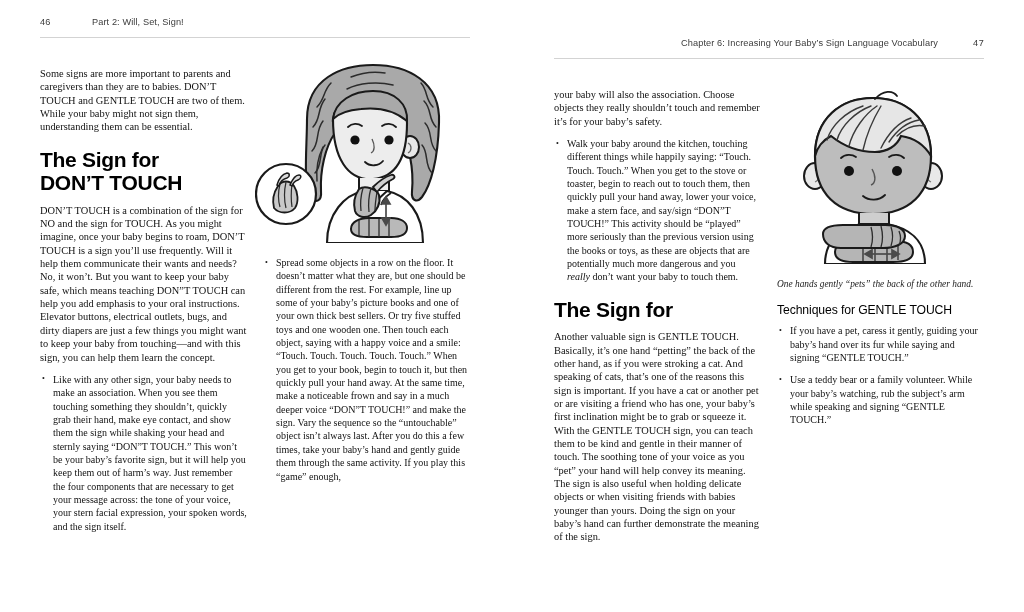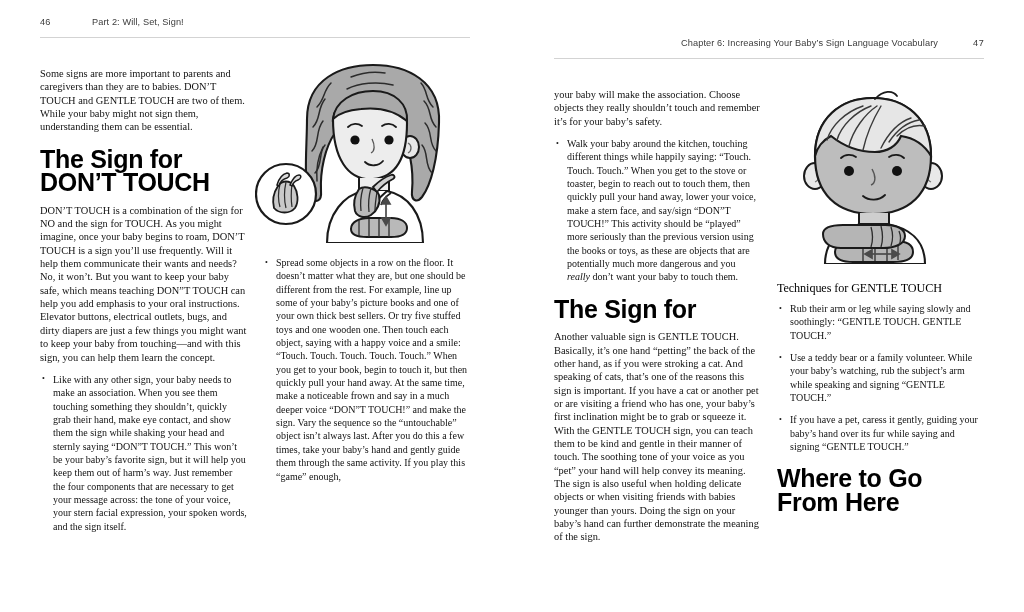--- a/index.html
+++ b/index.html
@@ -70,30 +70,30 @@
     margin: 0 0 9px 0;
     font-size: 10.4px;
     line-height: 13.35px;
     text-align: left;
     hyphens: none;
   }
 
   h2.sec {
     font-family: "Liberation Sans", sans-serif;
     font-weight: 700;
-    font-size: 25px;
+    font-size: 21px;
     line-height: 23.5px;
     letter-spacing: -0.3px;
     margin: 14px 0 9px 0;
     color: #000;
   }
   h2.sec .l2 { display: block; }
 
   h3.sub {
-    font-family: Liberation Serif, serif;
+    font-family: Liberation Sans, sans-serif;
     font-weight: 400;
     font-size: 12.2px;
     line-height: 15px;
     letter-spacing: -0.1px;
     margin: 13px 0 6px 0;
     color: #000;
   }
 
   ul.bullets {
     list-style: none;
@@ -267,21 +267,21 @@
     <div class="runhead runhead-right">
       <span class="title">Chapter 6: Increasing Your Baby’s Sign Language Vocabulary</span>
       <span class="folio">47</span>
     </div>
     <div class="rule"></div>
 
     <div class="cols">
 
       <div class="col">
 
-        <p class="body">your baby will make the association. Choose objects they really shouldn’t touch and remember it’s for your baby’s safety.</p>
+        <p class="body">your baby will also the association. Choose objects they really shouldn’t touch and remember it’s for your baby’s safety.</p>
 
         <ul class="bullets">
           <li><span>Walk your baby around the kitchen, touching different things while happily saying: “Touch. Touch. Touch.” When you get to the stove or toaster, begin to reach out to touch them, then quickly pull your hand away, lower your voice, make a stern face, and say/sign “DON”T TOUCH!” This activity should be “played” more seriously than the previous version using the books or toys, as these are objects that are potentially much more dangerous and you </span><em class="it">really</em><span> don’t want your baby to touch them.</span></li>
         </ul>
 
         <h2 class="sec">
           <span>The Sign for</span>
         </h2>
 
         <p class="body">Another valuable sign is GENTLE TOUCH. Basically, it’s one hand “petting” the back of the other hand, as if you were stroking a cat. And speaking of cats, that’s one of the reasons this sign is important. If you have a cat or another pet or are visiting a friend who has one, your baby’s first inclination might be to grab or squeeze it. With the GENTLE TOUCH sign, you can teach them to be kind and gentle in their manner of touch. The soothing tone of your voice as you “pet” your hand will help convey its meaning. The sign is also useful when holding delicate objects or when visiting friends with babies younger than yours. Doing the sign on your baby’s hand can further demonstrate the meaning of the sign.</p>
@@ -346,28 +346,27 @@
             </g>
 
             <g stroke="#4a4a4a" stroke-width="1.7" fill="#4a4a4a">
               <path d="M90 170 L116 170" fill="none"></path>
               <path d="M86 170 L93 166 L93 174 Z"></path>
               <path d="M120 170 L113 166 L113 174 Z"></path>
             </g>
           </svg>
         </div>
 
+        <p class="caption">One hands gently “pets” the back of the other hand.</p>
 
         <h3 class="sub">Techniques for GENTLE TOUCH</h3>
 
         <ul class="bullets">
-          <li>Rub their arm or leg while saying slowly and soothingly: “GENTLE TOUCH. GENTLE TOUCH.”</li>
+          <li>If you have a pet, caress it gently, guiding your baby’s hand over its fur while saying and signing “GENTLE TOUCH.”</li>
           <li>Use a teddy bear or a family volunteer. While your baby’s watching, rub the subject’s arm while speaking and signing “GENTLE TOUCH.”</li>
-          <li>If you have a pet, caress it gently, guiding your baby’s hand over its fur while saying and signing “GENTLE TOUCH.”</li>
         </ul>
 
-        <h2 class="sec">Where to Go From Here</h2>
 
       </div>
     </div>
   </div>
 
 </div>
 
 </body></html>

